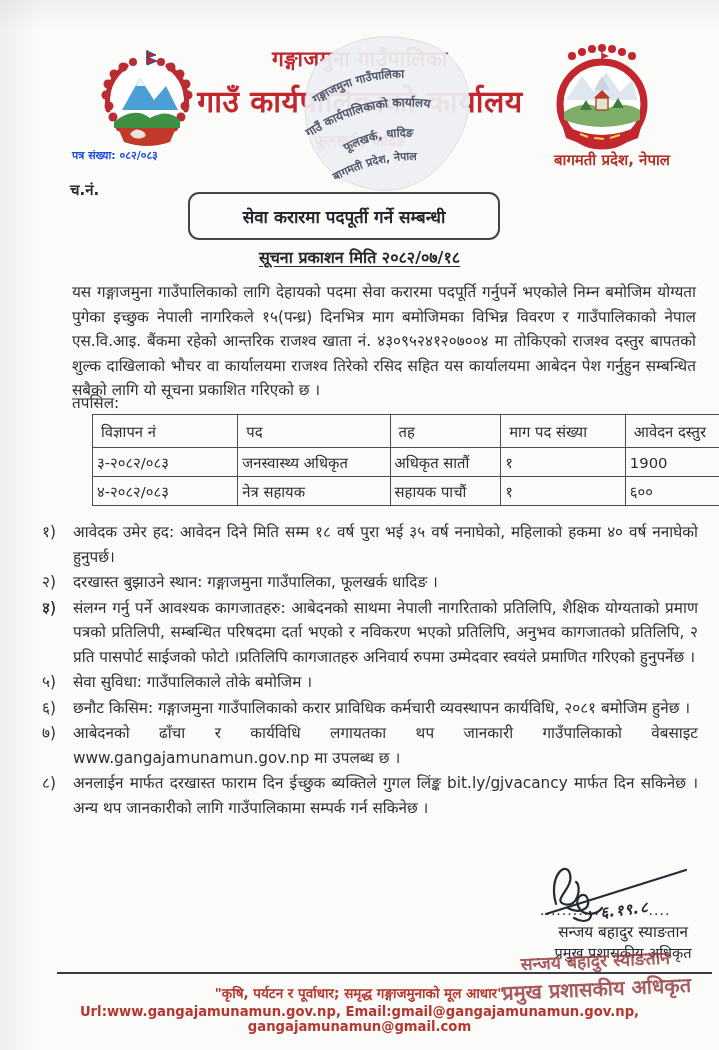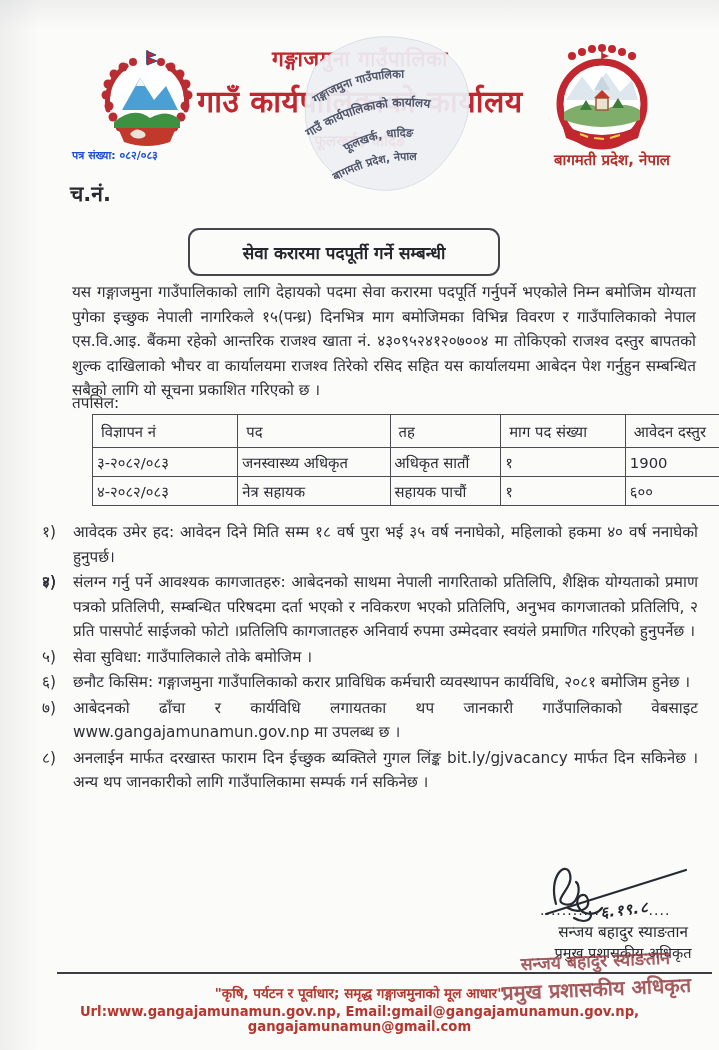--- a/index.html
+++ b/index.html
@@ -14,34 +14,34 @@
     background:linear-gradient(90deg, rgba(180,182,188,.18), rgba(180,182,188,0)); }
   .shade2 { right:0; top:0; width:719px; height:30px;
     background:linear-gradient(180deg, rgba(170,172,180,.15), rgba(170,172,180,0)); }
 
   
   .org-block { position:absolute; left:150px; top:44px; width:420px; text-align:center; }
   .org-muni  { font-size:21px; font-weight:bold; color:#c2262e; letter-spacing:.5px; }
   .org-office{ font-size:30px; font-weight:bold; color:#c2262e; margin-top:8px; letter-spacing:.5px; }
   .org-addr  { font-size:15px; font-weight:bold; color:#c2262e; margin-top:9px; }
   .letter-no { position:absolute; left:72px; top:147px; font-size:11px; font-weight:bold; color:#1d4ed8; }
-  .ch-no     { position:absolute; left:70px; top:179px; font-size:21px; font-weight:bold; color:#2a2b31; }
+  .ch-no     { position:absolute; left:70px; top:179px; font-size:15px; font-weight:bold; color:#2a2b31; }
   .province  { position:absolute; left:490px; top:149px; width:180px; text-align:right;
                font-size:15px; font-weight:bold; color:#b33028; }
   .emblem { position:absolute; }
   .emblem-left  { left:96px;  top:48px; }
   .emblem-right { left:546px; top:40px; }
   .ink-stamp { position:absolute; left:262px; top:28px; width:244px; height:172px; z-index:3; }
 
   
   .subject-box {
     position:absolute; left:188px; top:192px; width:312px; height:48px; z-index:4;
     border:2px solid #45454d; border-radius:11px; background:#fbfbf9;
     display:flex; align-items:center; justify-content:center;
-    font-size:17px; font-weight:bold; color:#26272e;margin-top:36px;
+    font-size:17px; font-weight:bold; color:#26272e;
   }
   .pub-date { position:absolute; left:0; top:246px; width:719px; text-align:center;
     font-size:16px; font-weight:bold; color:#26272e; text-decoration:underline; text-underline-offset:3px; }
 
   .intro { position:absolute; left:72px; top:280px; width:624px;
     font-size:15.3px; line-height:24.5px; text-align:justify; color:#2e2f36; }
   .tapasil { position:absolute; left:72px; top:392px; font-size:15.3px; color:#2e2f36; }
 
   
   table.vacancy { position:absolute; left:92px; top:414px; width:693px;
@@ -203,21 +203,21 @@
         <td>नेत्र सहायक</td>
         <td>सहायक पाचौं</td>
         <td>१</td>
         <td>६००</td>
       </tr>
     </tbody>
   </table>
 
   <div class="items">
     <div class="item"><span class="num">१)</span><span>आवेदक उमेर हद: आवेदन दिने मिति सम्म १८ वर्ष पुरा भई ३५ वर्ष ननाघेको, महिलाको हकमा ४० वर्ष ननाघेको हुनुपर्छ।</span></div>
-    <div class="item"><span class="num">२)</span></div>
+    <div class="item"><span class="num">२)</span><span>दरखास्त बुझाउने स्थान: गङ्गाजमुना गाउँपालिका, फूलखर्क धादिङ ।</span></div>
     <div class="item"><span class="num">३)</span></div>
     <div class="item"><span class="num">४)</span><span>संलग्न गर्नु पर्ने आवश्यक कागजातहरु: आबेदनको साथमा नेपाली नागरिताको प्रतिलिपि, शैक्षिक योग्यताको प्रमाण पत्रको प्रतिलिपी, सम्बन्धित परिषदमा दर्ता भएको र नविकरण भएको प्रतिलिपि, अनुभव कागजातको प्रतिलिपि, २ प्रति पासपोर्ट साईजको फोटो ।प्रतिलिपि कागजातहरु अनिवार्य रुपमा उम्मेदवार स्वयंले प्रमाणित गरिएको हुनुपर्नेछ ।</span></div>
     <div class="item"><span class="num">५)</span><span>सेवा सुविधा: गाउँपालिकाले तोके बमोजिम ।</span></div>
     <div class="item"><span class="num">६)</span><span>छनौट किसिम: गङ्गाजमुना गाउँपालिकाको करार प्राविधिक कर्मचारी व्यवस्थापन कार्यविधि, २०८१ बमोजिम हुनेछ ।</span></div>
     <div class="item"><span class="num">७)</span><span>आबेदनको ढाँचा र कार्यविधि लगायतका थप जानकारी गाउँपालिकाको वेबसाइट www.gangajamunamun.gov.np मा उपलब्ध छ ।</span></div>
     <div class="item"><span class="num">८)</span><span>अनलाईन मार्फत दरखास्त फाराम दिन ईच्छुक ब्यक्तिले गुगल लिंङ्क bit.ly/gjvacancy मार्फत दिन सकिनेछ । अन्य थप जानकारीको लागि गाउँपालिकामा सम्पर्क गर्न सकिनेछ ।</span></div>
   </div>
 
   <svg class="sig-scrawl" width="160" height="70" viewBox="0 0 160 70">
     <g fill="none" stroke="#262b33" stroke-width="2.2" stroke-linecap="round">

